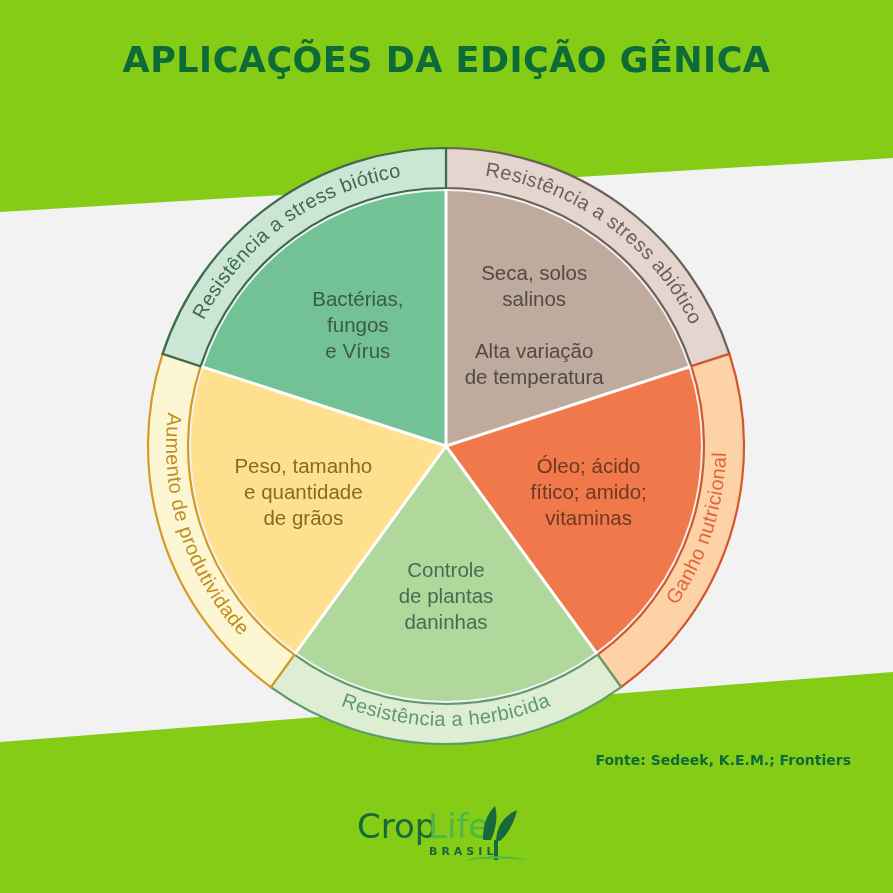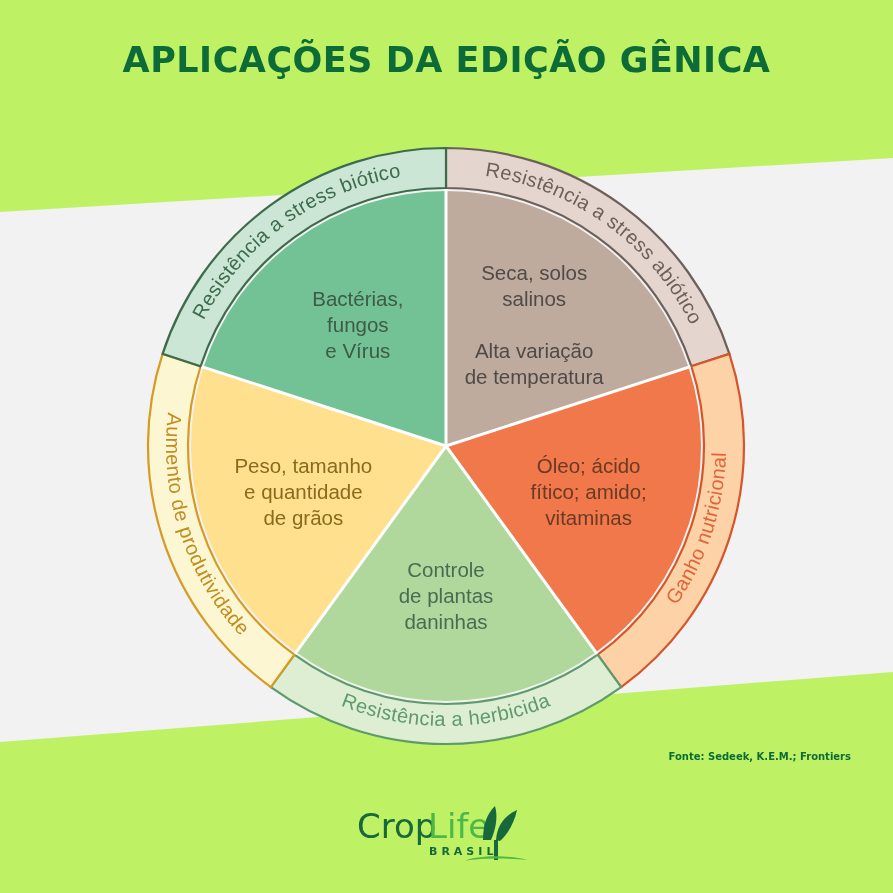--- a/index.html
+++ b/index.html
@@ -5,21 +5,21 @@
 <style>
   html, body {
     margin: 0;
     padding: 0;
     background: #ffffff;
   }
   #page {
     position: relative;
     width: 893px;
     height: 893px;
-    background: #bef264;
+    background: #84cc16;
     overflow: hidden;
     font-family: "Liberation Sans", sans-serif;
   }
 
   
   .band {
     position: absolute;
     left: 0; top: 0;
     width: 893px; height: 893px;
     pointer-events: none;
@@ -65,21 +65,21 @@
 
   
   .source {
     position: absolute;
     right: 42px;
     top: 750px;
     width: 300px;
     text-align: right;
     font-family: "DejaVu Sans", sans-serif;
     font-weight: bold;
-    font-size: 10px;
+    font-size: 14px;
     line-height: 1.45;
     color: #0d6b37;
   }
 
   
   .logo {
     position: absolute;
     left: 355px;
     top: 798px;
     width: 190px;

